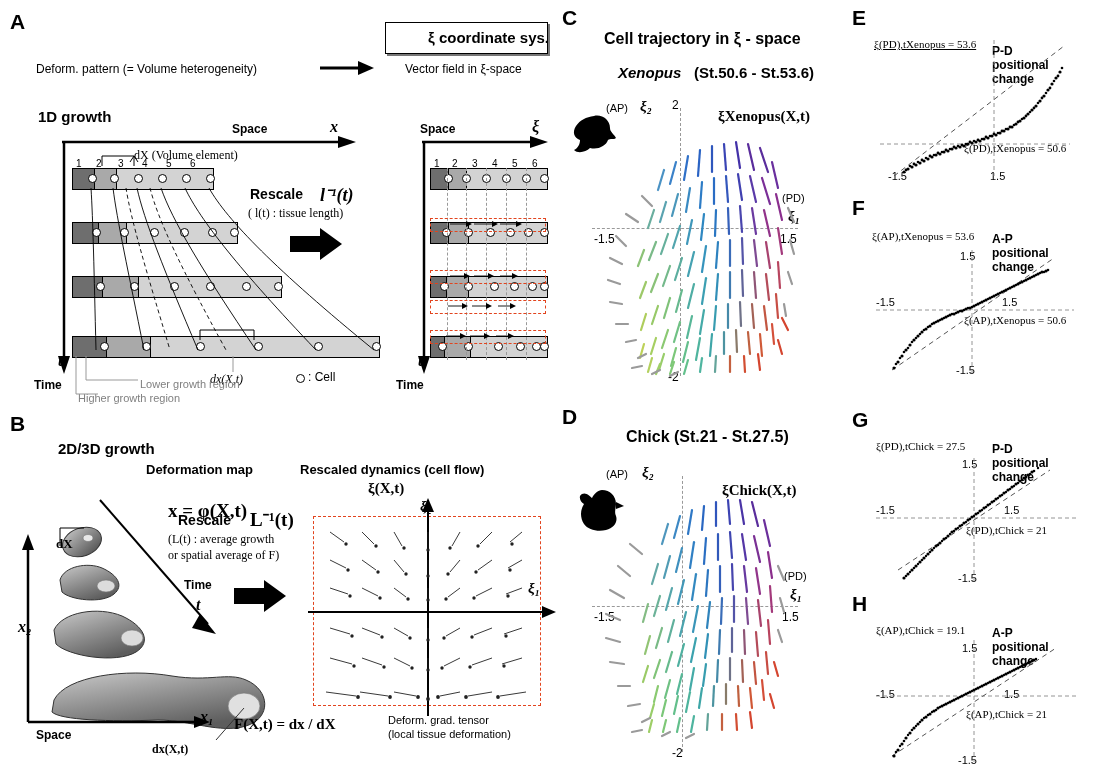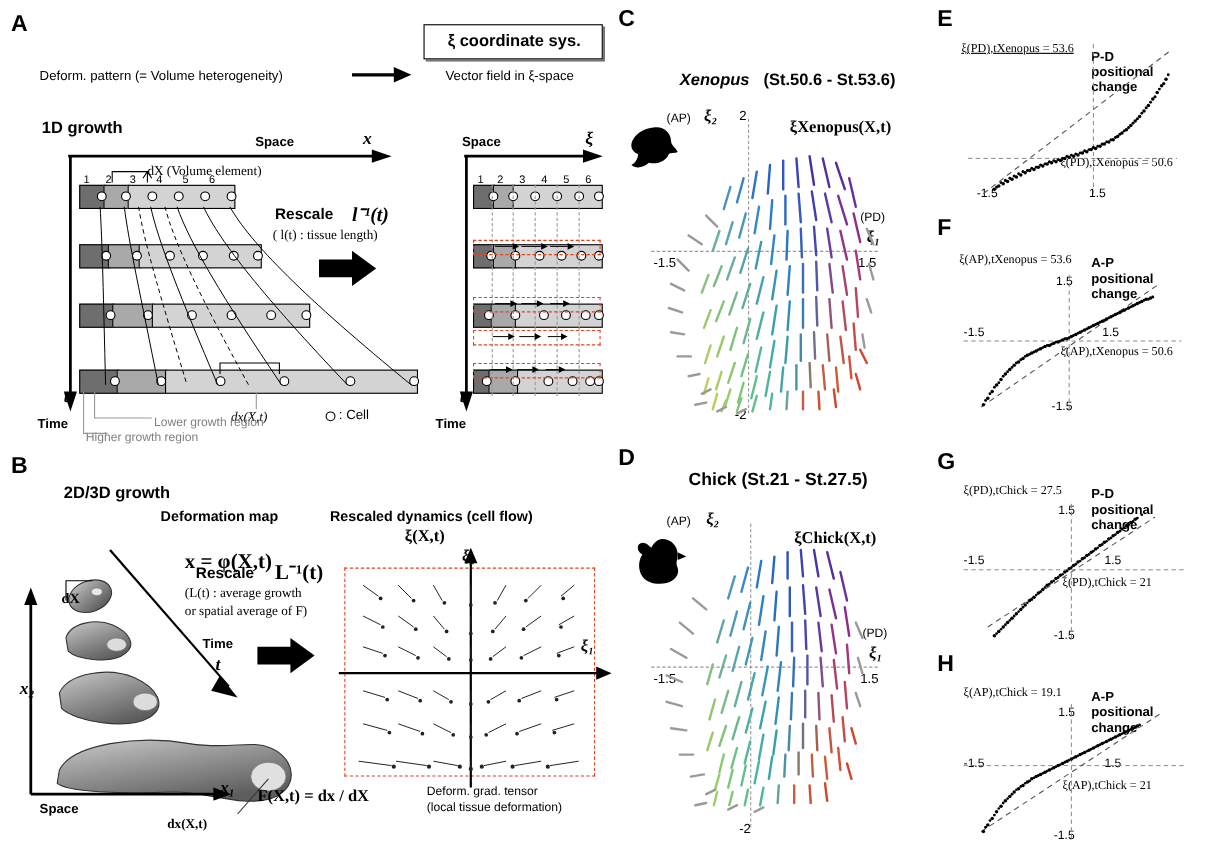--- a/index.html
+++ b/index.html
@@ -29,21 +29,21 @@
   <div class="panel-letter" style="left:10px; top:10px;">A</div>
   <div class="panel-letter" style="left:10px; top:412px;">B</div>
   <div class="panel-letter" style="left:562px; top:6px;">C</div>
   <div class="panel-letter" style="left:562px; top:405px;">D</div>
   <div class="panel-letter" style="left:852px; top:6px;">E</div>
   <div class="panel-letter" style="left:852px; top:196px;">F</div>
   <div class="panel-letter" style="left:852px; top:408px;">G</div>
   <div class="panel-letter" style="left:852px; top:592px;">H</div>
 
   <div class="box boxshadow" style="left:385px; top:22px; width:163px; height:32px;">
-    <div class="txt sans b" style="left:0; top:6px; width:163px; text-align:center; font-size:15px; position:absolute;">ξ coordinate sys.</div>
+    <div class="txt sans b" style="left:0; top:6px; width:163px; text-align:right; font-size:15px; position:absolute;">ξ coordinate sys.</div>
   </div>
 
   <div class="txt sans" style="left:36px; top:62px; font-size:12px;">Deform. pattern (= Volume heterogeneity)</div>
   <div class="txt sans" style="left:405px; top:62px; font-size:12px;">Vector field in ξ-space</div>
 
   <svg class="arrowblk" style="left:320px; top:58px;" width="56" height="20">
     <path d="M0 10 L40 10" stroke="#000" stroke-width="3"></path>
       <path d="M38 3 L54 10 L38 17 Z" fill="#000"></path>
   </svg>
 
@@ -428,20 +428,21 @@
         <circle cx="198" cy="199" r="1.9"></circle>
     </g>
   </svg>
   <div class="txt serif b i" style="left:420px; top:498px; font-size:15px;">ξ₂</div>
   <div class="txt serif b i" style="left:528px; top:580px; font-size:15px;">ξ₁</div>
 
   <div class="txt serif b" style="left:234px; top:716px; font-size:15px;">F(X,t) = dx / dX</div>
   <div class="txt sans" style="left:388px; top:714px; font-size:11px;">Deform. grad. tensor</div>
   <div class="txt sans" style="left:388px; top:728px; font-size:11px;">(local tissue deformation)</div>
 
+  <div class="txt sans b" style="left:604px; top:30px; font-size:16px;">Cell trajectory in ξ - space</div>
   <div class="txt sans b i" style="left:618px; top:64px; font-size:15px;">Xenopus</div>
   <div class="txt sans b" style="left:694px; top:64px; font-size:15px;">(St.50.6 - St.53.6)</div>
   <div class="txt serif b" style="left:718px; top:108px; font-size:15px;">ξXenopus(X,t)</div>
   <div class="txt sans" style="left:606px; top:102px; font-size:11px;">(AP)</div>
   <div class="txt serif b i" style="left:640px; top:98px; font-size:15px;">ξ₂</div>
   <div class="txt sans" style="left:782px; top:192px; font-size:11px;">(PD)</div>
   <div class="txt serif b i" style="left:788px; top:208px; font-size:15px;">ξ₁</div>
   <div class="txt sans" style="left:672px; top:98px; font-size:12px;">2</div>
   <div class="txt sans" style="left:594px; top:232px; font-size:12px;">-1.5</div>
   <div class="txt sans" style="left:780px; top:232px; font-size:12px;">1.5</div>

